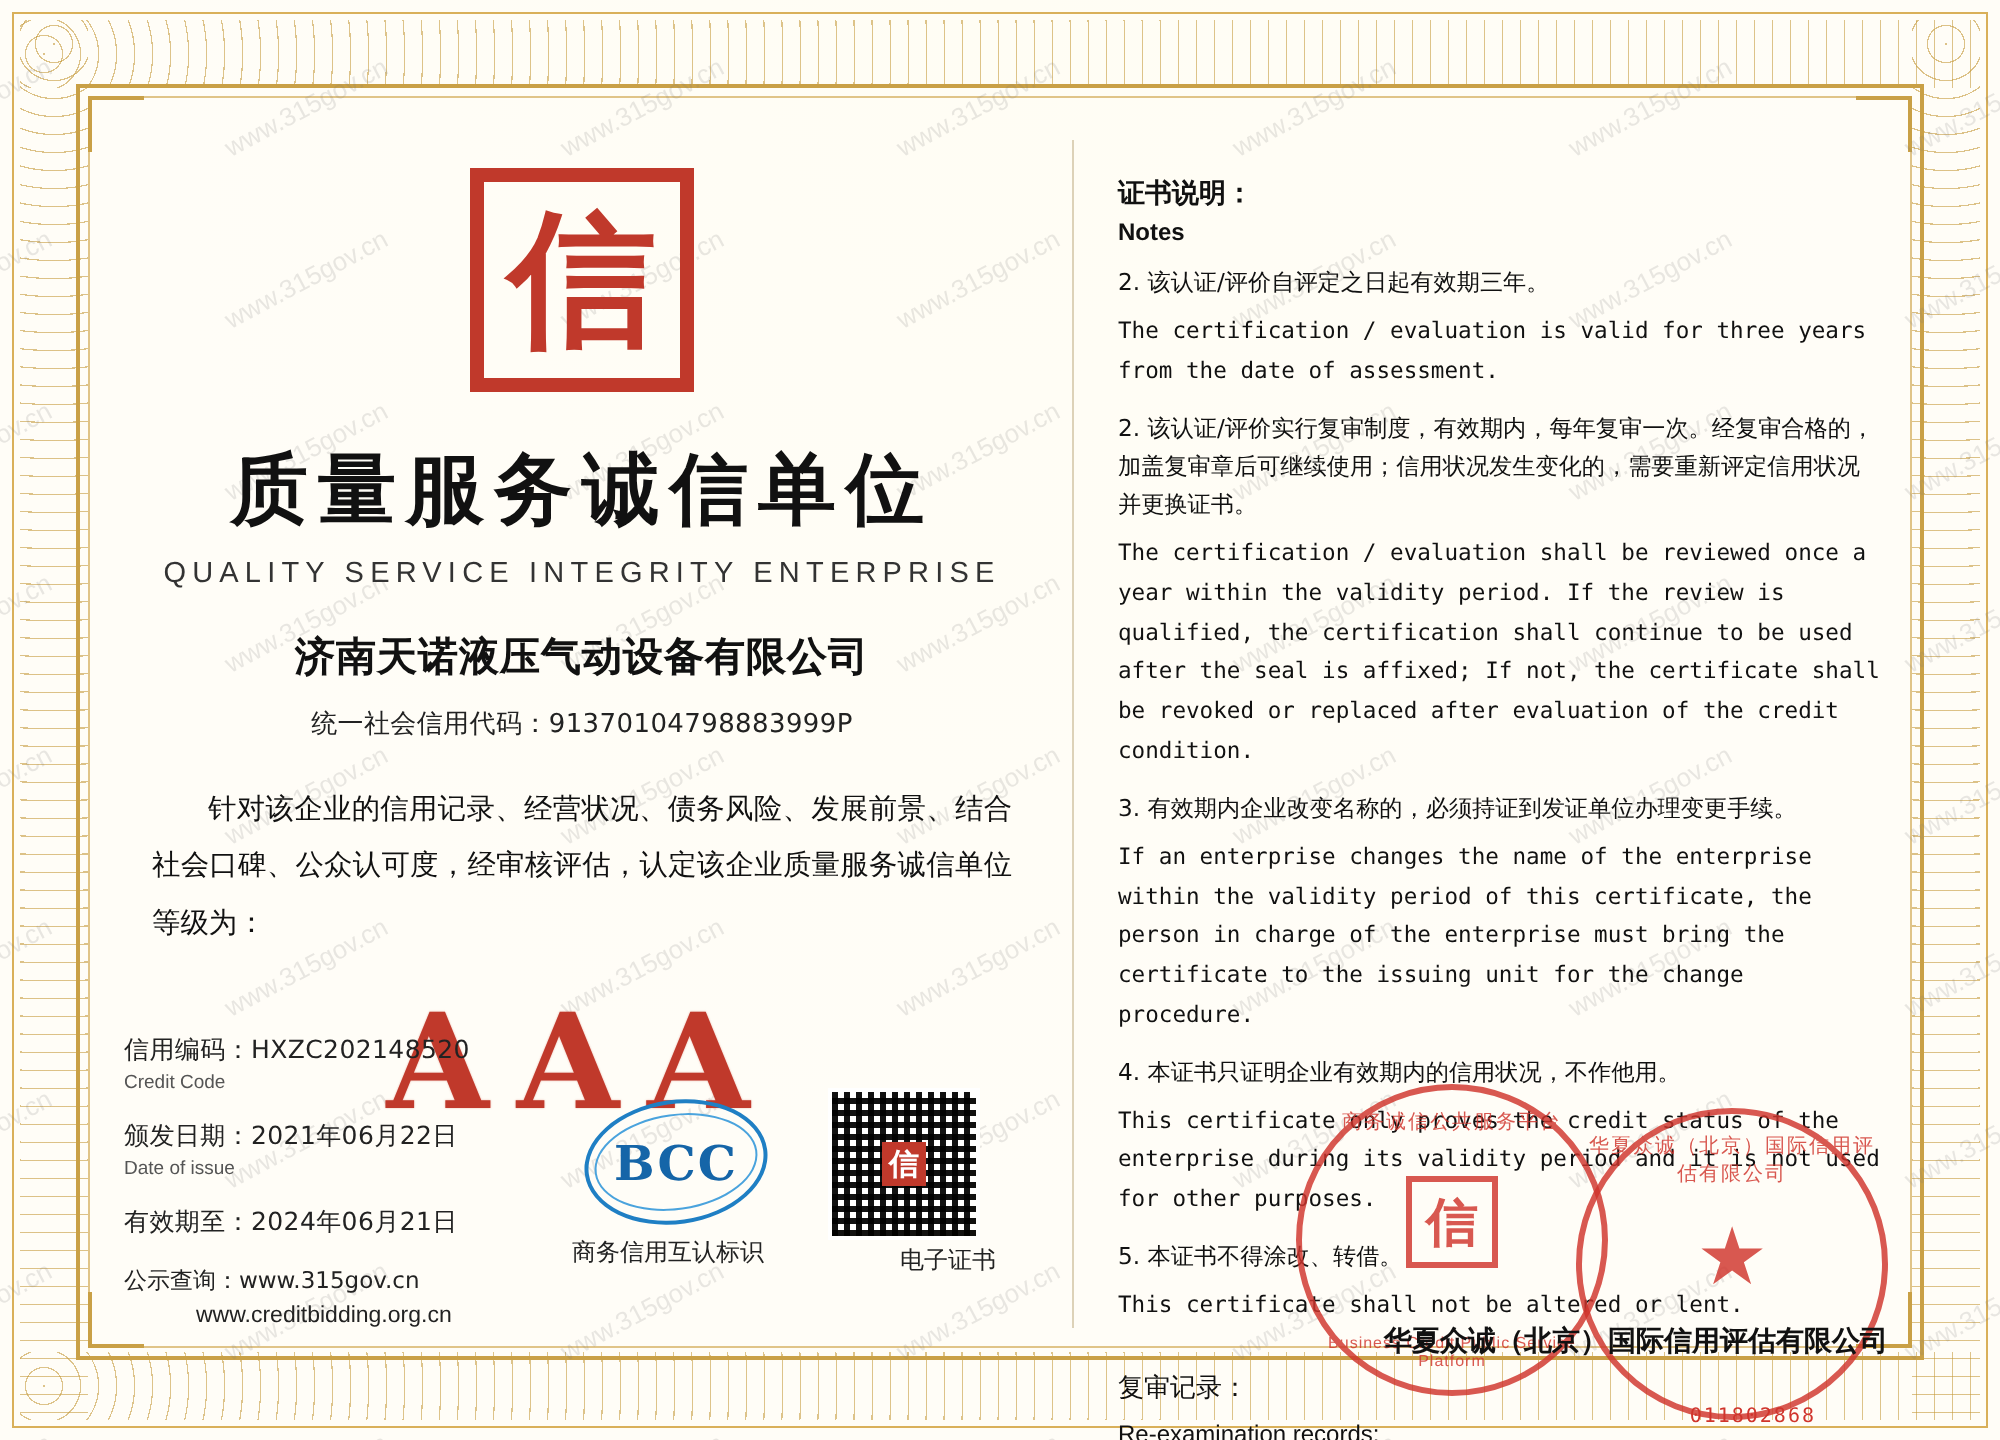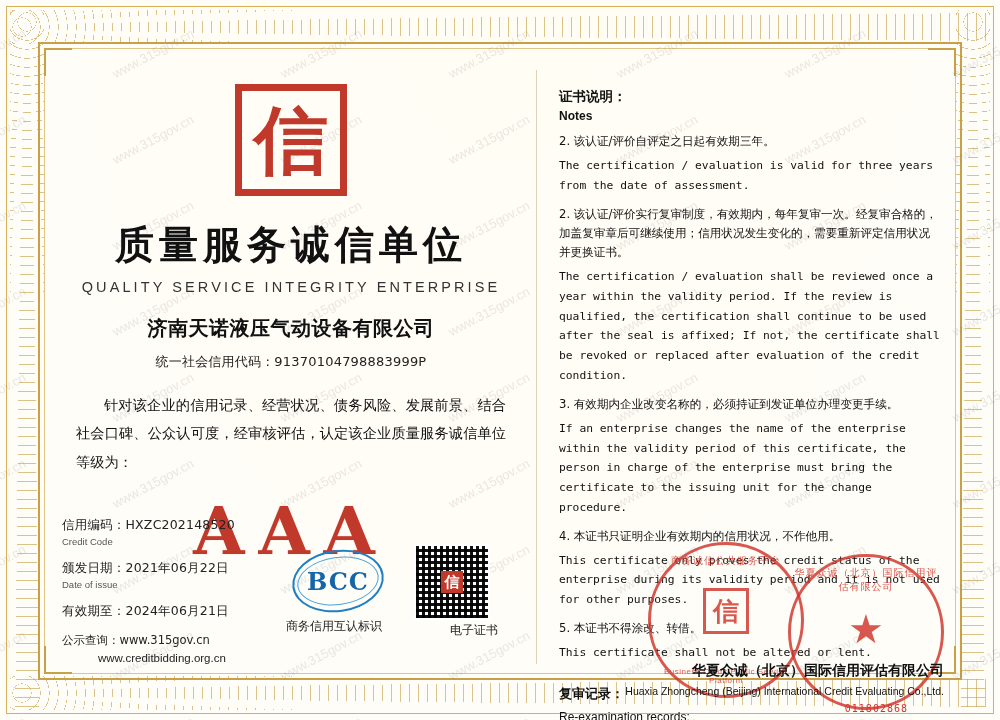--- a/index.html
+++ b/index.html
@@ -196,21 +196,21 @@
     font-family:"DejaVu Sans", sans-serif;
   }
   .note-en{
     margin-top:5px;font-size:11.3px;line-height:1.75;color:#111;
     font-family:"DejaVu Sans Mono", monospace;
   }
   .reexam{
     margin-top:22px;
   }
   .reexam-cn{
-    font-size:13px;color:#111;font-family:"DejaVu Sans", sans-serif;font-weight:bold;
+    font-size:13px;color:#111;font-family:"DejaVu Sans", sans-serif;
   }
   .reexam-row{
     display:flex;align-items:flex-end;margin-top:7px;
   }
   .reexam-en{
     font-size:12px;color:#111;font-family:"Liberation Sans", sans-serif;white-space:nowrap;
   }
   .reexam-line{
     flex:1;border-bottom:1px solid #444;margin-left:10px;height:12px;
   }
@@ -439,16 +439,15 @@
     <div class="stamp-inner-box">信</div>
     <div class="stamp-arc-b">Business Credit Public Service Platform</div>
   </div>
 
   <div class="stamp stamp2">
     <div class="stamp-arc">华夏众诚（北京）国际信用评估有限公司</div>
     <div class="stamp-star">★</div>
   </div>
 
   <div class="issuer-cn">华夏众诚（北京）国际信用评估有限公司</div>
-  <div class="issuer-en">Huaxia Zhongcheng (Beijing) International Credit Evaluating Co.,Ltd.</div>
   <div class="serial">011802868</div>
 
 </div>
 
 </body></html>

